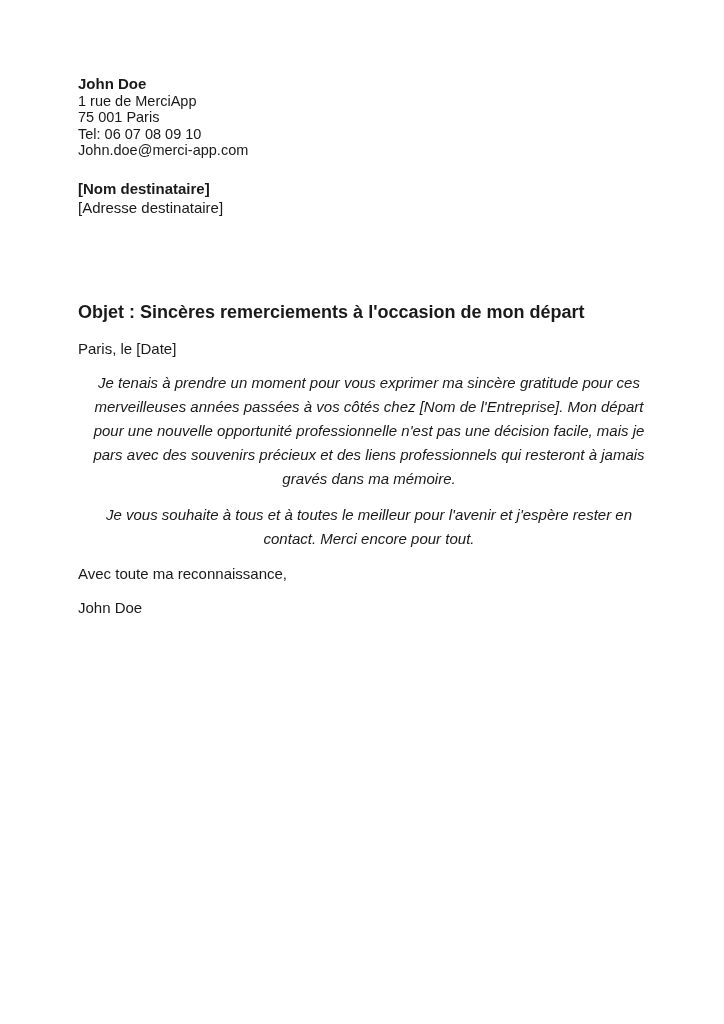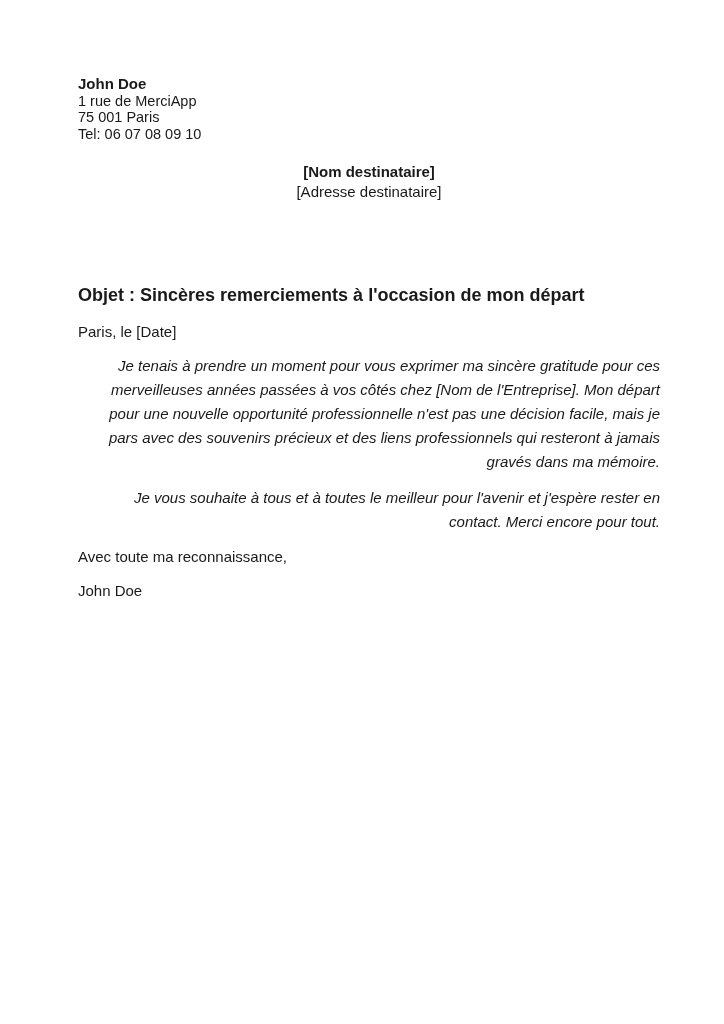--- a/index.html
+++ b/index.html
@@ -22,21 +22,21 @@
   .sender-block {
     line-height: 16.5px;
     font-size: 14.5px;
   }
   .sender-name {
     font-weight: bold;
     font-size: 15px;
   }
   .recipient-block {
     margin-top: 20px;
-    text-align: center;
+    text-align: left;
     line-height: 19.5px;
     font-size: 15px;
   }
   .recipient-name {
     font-weight: bold;
   }
   .subject-line {
     margin-top: 84px;
     font-weight: bold;
     font-size: 18px;
@@ -48,41 +48,42 @@
   }
   .salutation {
     margin-top: 16px;
     font-style: italic;
     line-height: 20px;
   }
   .body-paragraph {
     margin: 12px 0 0 0;
     font-style: italic;
     line-height: 24px;
-    text-align: right;
+    text-align: center;
   }
   .closing {
     margin-top: 13px;
     line-height: 20px;
   }
   .signature {
     margin-top: 14px;
     line-height: 20px;
   }
 </style>
 </head>
 <body>
 
 <div class="page">
 
   <div class="sender-block">
     <div class="sender-name">John Doe</div>
     <div>1 rue de MerciApp</div>
     <div>75 001 Paris</div>
     <div>Tel: 06 07 08 09 10</div>
+    <div>John.doe@merci-app.com</div>
   </div>
 
   <div class="recipient-block">
     <div class="recipient-name">[Nom destinataire]</div>
     <div>[Adresse destinataire]</div>
   </div>
 
   <div class="subject-line">Objet : Sincères remerciements à l'occasion de mon départ</div>
 
   <div class="dateline">Paris, le [Date]</div>

